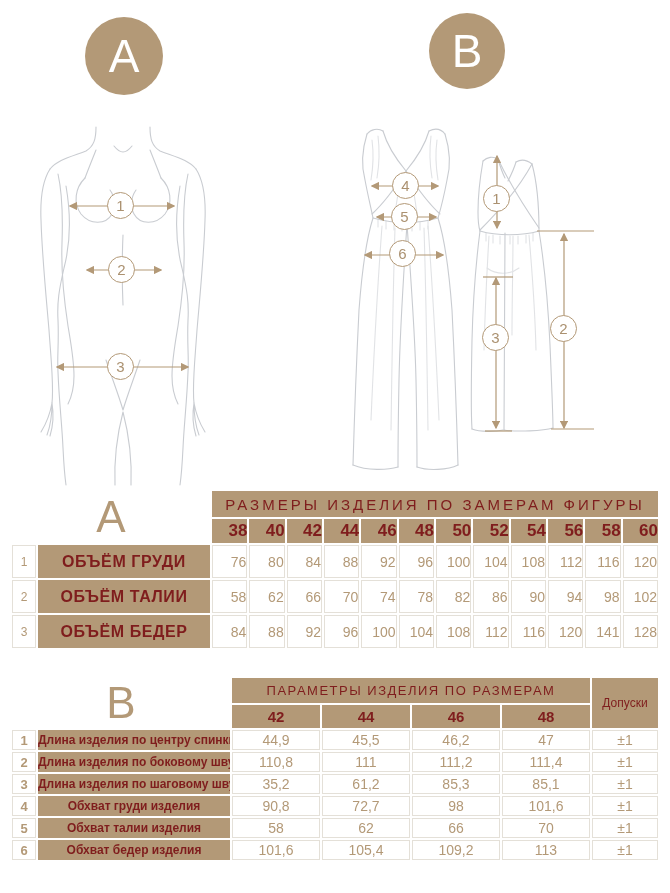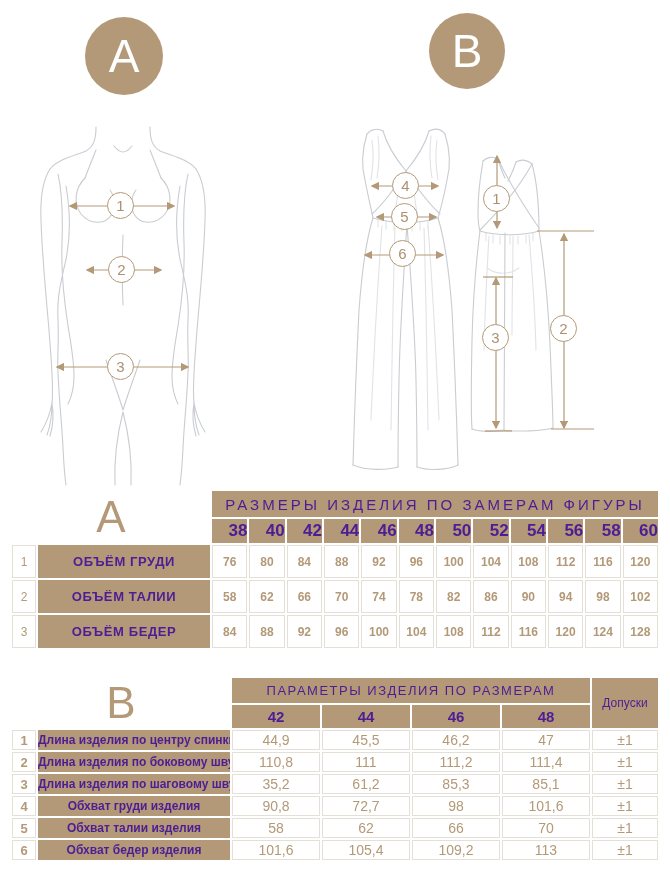--- a/index.html
+++ b/index.html
@@ -18,31 +18,31 @@
           background:#fff;border:1.5px solid #b39977;color:#ab9170;
           display:flex;align-items:center;justify-content:center;
           font-size:15px;font-weight:400;line-height:1;}
   .mk-a1{left:107px;top:192px;} .mk-a2{left:108px;top:256px;} .mk-a3{left:107px;top:353px;}
   .mk-b4{left:392px;top:172px;} .mk-b5{left:391px;top:203px;} .mk-b6{left:389px;top:240px;}
   .mk-s1{left:483px;top:185px;} .mk-s2{left:550px;top:315px;} .mk-s3{left:482px;top:324px;}
 
   
   table{border-collapse:separate;table-layout:fixed;margin-left:auto;margin-right:auto;}
   td{text-align:center;vertical-align:middle;padding:0;overflow:hidden;white-space:nowrap;}
-  .tan{background:#b39977;color:#4c1d95;}
+  .tan{background:#b39977;color:#7f1d1d;}
   .wv{background:#fff;color:#b39977;border:1px solid #e4e0d8;}
   .corner{background:#fff;color:#b39977;font-size:44px;font-weight:400;}
 
   #table-a{width:650px;border-spacing:2.5px;margin-top:3px;}
   #table-a .thead-title{font-size:15px;font-weight:400;letter-spacing:3px;height:26px;}
   #table-a .size{font-size:17px;font-weight:700;height:24px;text-align:right;}
   #table-a tbody tr{height:33px;}
   #table-a .num{font-size:12px;font-weight:400;}
-  #table-a .label{font-size:13px;font-weight:700;letter-spacing:.6px;}
-  #table-a .val{font-size:12px;font-weight:700;}
+  #table-a .label{font-size:16px;font-weight:700;letter-spacing:.6px;}
+  #table-a .val{font-size:14px;font-weight:400;text-align:right;}
 
   #table-b{width:650px;border-spacing:2px;margin-top:26px;}
   #table-b .thead-title{font-size:13px;font-weight:400;letter-spacing:1.5px;height:24px;text-align:center;}
   #table-b .size{font-size:15px;font-weight:700;height:22px;}
   #table-b tbody tr{height:20px;}
   #table-b .num{font-size:13px;font-weight:700;}
   #table-b .label{font-size:12px;font-weight:700;}
   #table-b .val{font-size:14px;font-weight:400;}
   #table-b .tol{font-size:12px;font-weight:400;margin-top:12px;}
 </style>
@@ -243,21 +243,21 @@
           <td class="wv val">84</td>
           <td class="wv val">88</td>
           <td class="wv val">92</td>
           <td class="wv val">96</td>
           <td class="wv val">100</td>
           <td class="wv val">104</td>
           <td class="wv val">108</td>
           <td class="wv val">112</td>
           <td class="wv val">116</td>
           <td class="wv val">120</td>
-          <td class="wv val">124</td>
+          <td class="wv val">141</td>
           <td class="wv val">128</td>
         </tr>
       </tbody>
     </table>
   <table id="table-b">
       <colgroup>
         <col style="width: 24px;">
         <col style="width: 192px;">
         <col>
         <col>

